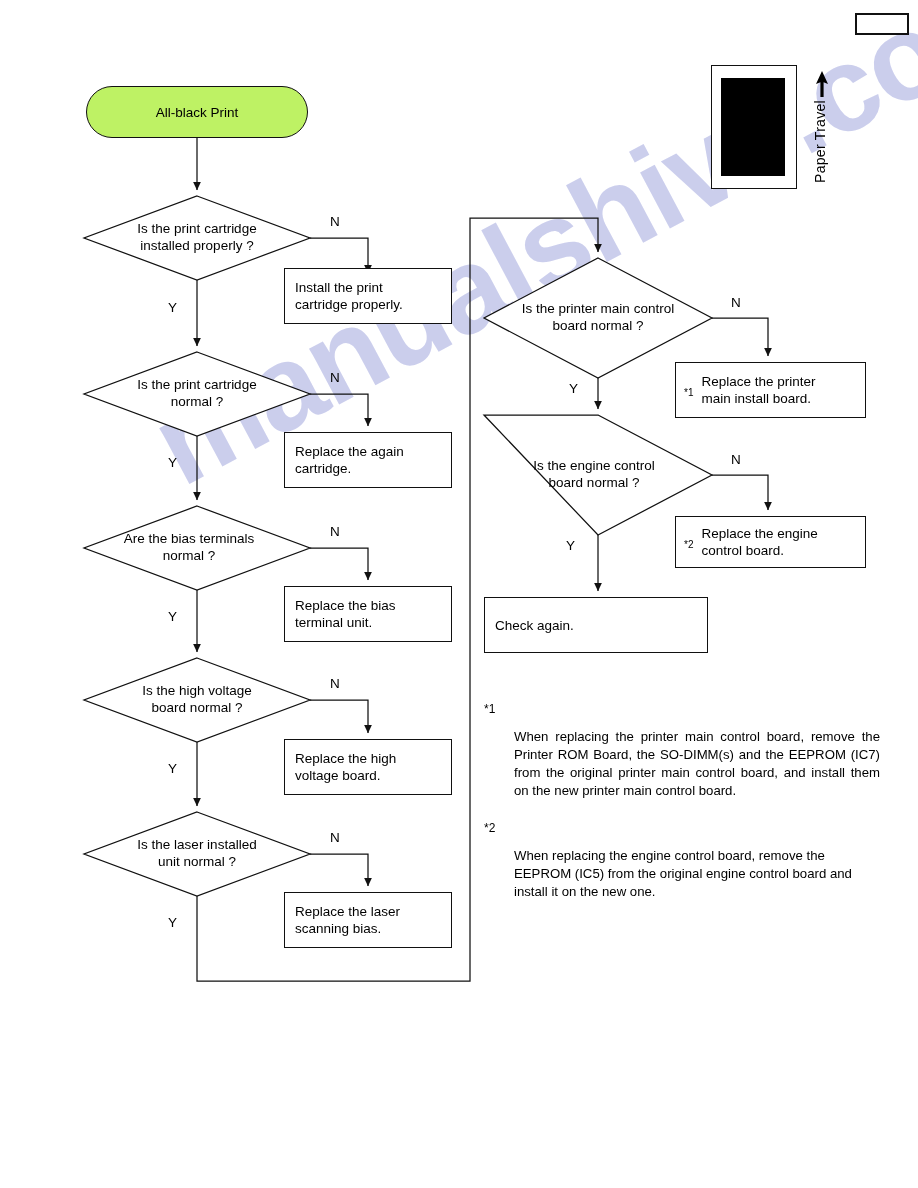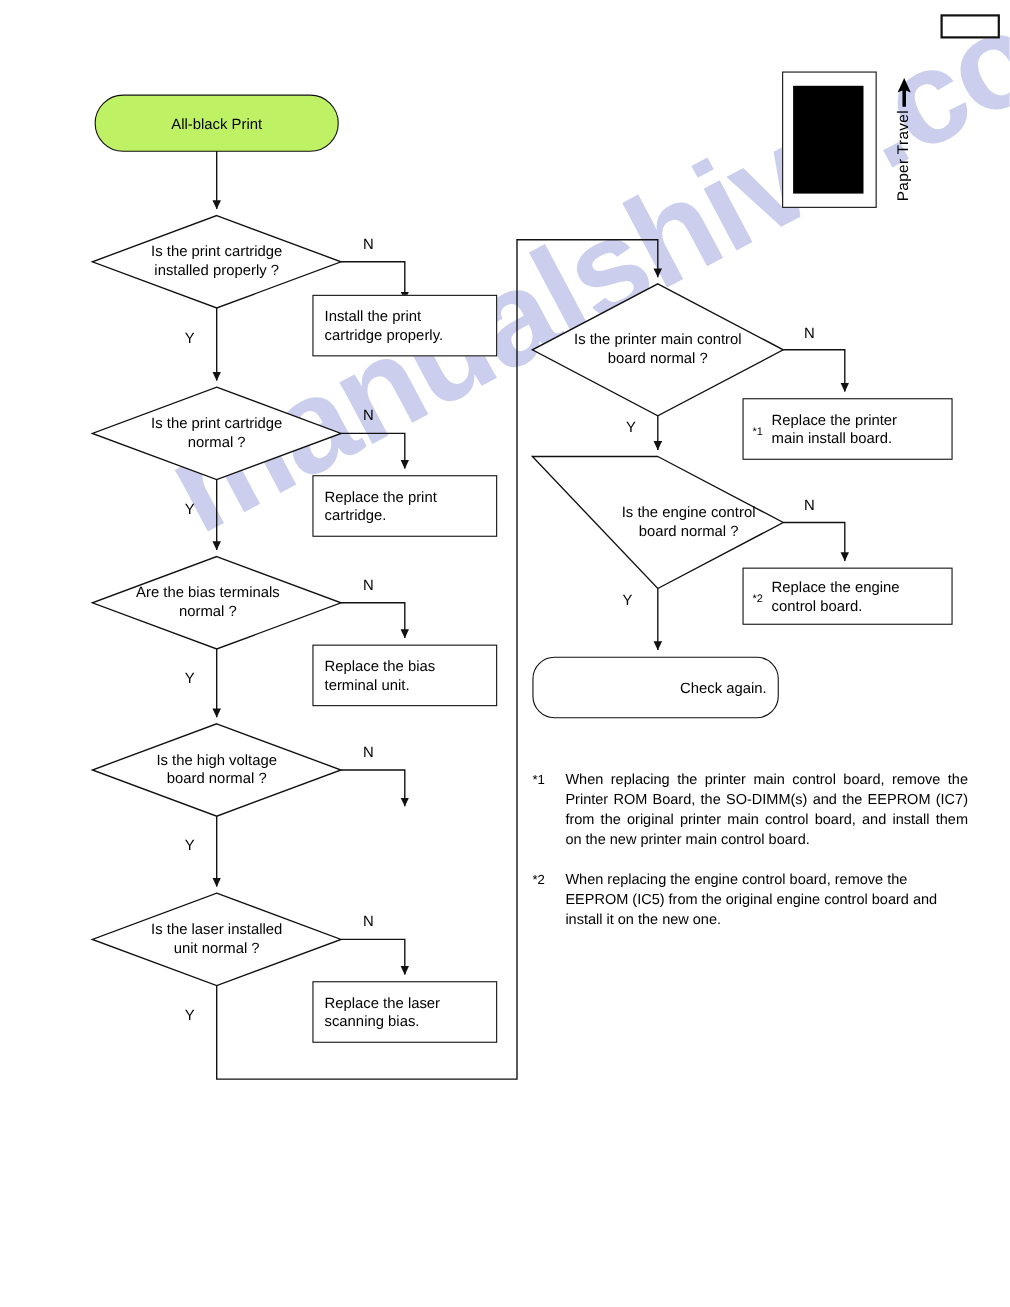--- a/index.html
+++ b/index.html
@@ -90,23 +90,22 @@
     margin-top: 11px;
     display: inline-block;
   }
   .process.noted .row {
     display: flex;
     align-items: flex-start;
     width: 100%;
   }
 
   .process.centered {
-    justify-content: flex-end;
+    justify-content: flex-start;
     text-align: center;
-    border-radius: 20px;
   }
 
   
   .decision-text {
     position: absolute;
     z-index: 5;
     text-align: center;
     font-size: 13.5px;
     line-height: 17px;
     color: #000;
@@ -165,20 +164,21 @@
     margin-bottom: 19px;
   }
   .footnote .fn-mark {
     width: 30px;
     flex: 0 0 30px;
     font-size: 12px;
   }
   .footnote .fn-body {
     flex: 1 1 auto;
     text-align: justify;
+    margin-top: 28px;
   }
   .footnote.fn-nojustify .fn-body { text-align: left; }
 </style>
 </head>
 <body>
 
 <div id="page">
 
   <div class="watermark">
     <span>manualshive.com</span>
@@ -272,46 +272,52 @@
 
   <div class="node process" style="left:284px; top:268px; width:168px; height:56px;">
     <div>
       <span class="ptext">Install the print</span>
       <span class="ptext">cartridge properly.</span>
     </div>
   </div>
 
   <div class="node process" style="left:284px; top:432px; width:168px; height:56px;">
     <div>
-      <span class="ptext">Replace the print</span>
+      <span class="ptext">Replace the again</span>
       <span class="ptext">cartridge.</span>
     </div>
   </div>
 
   <div class="node process" style="left:284px; top:586px; width:168px; height:56px;">
     <div>
       <span class="ptext">Replace the bias</span>
       <span class="ptext">terminal unit.</span>
     </div>
   </div>
 
+  <div class="node process" style="left:284px; top:739px; width:168px; height:56px;">
+    <div>
+      <span class="ptext">Replace the high</span>
+      <span class="ptext">voltage board.</span>
+    </div>
+  </div>
 
   <div class="node process" style="left:284px; top:892px; width:168px; height:56px;">
     <div>
       <span class="ptext">Replace the laser</span>
       <span class="ptext">scanning bias.</span>
     </div>
   </div>
 
   <div class="decision-text" style="left:484px; top:300px; width:228px;">
     <div>Is the printer main control</div>
     <div>board normal ?</div>
   </div>
 
-  <div class="decision-text" style="left:512px; top:457px; width:228px;">
+  <div class="decision-text" style="left:480px; top:457px; width:228px;">
     <div>Is the engine control</div>
     <div>board normal ?</div>
   </div>
 
   <div class="branch-label" style="left:731px; top:295px;">N</div>
   <div class="branch-label" style="left:569px; top:381px;">Y</div>
 
   <div class="branch-label" style="left:731px; top:452px;">N</div>
   <div class="branch-label" style="left:566px; top:538px;">Y</div>
 

